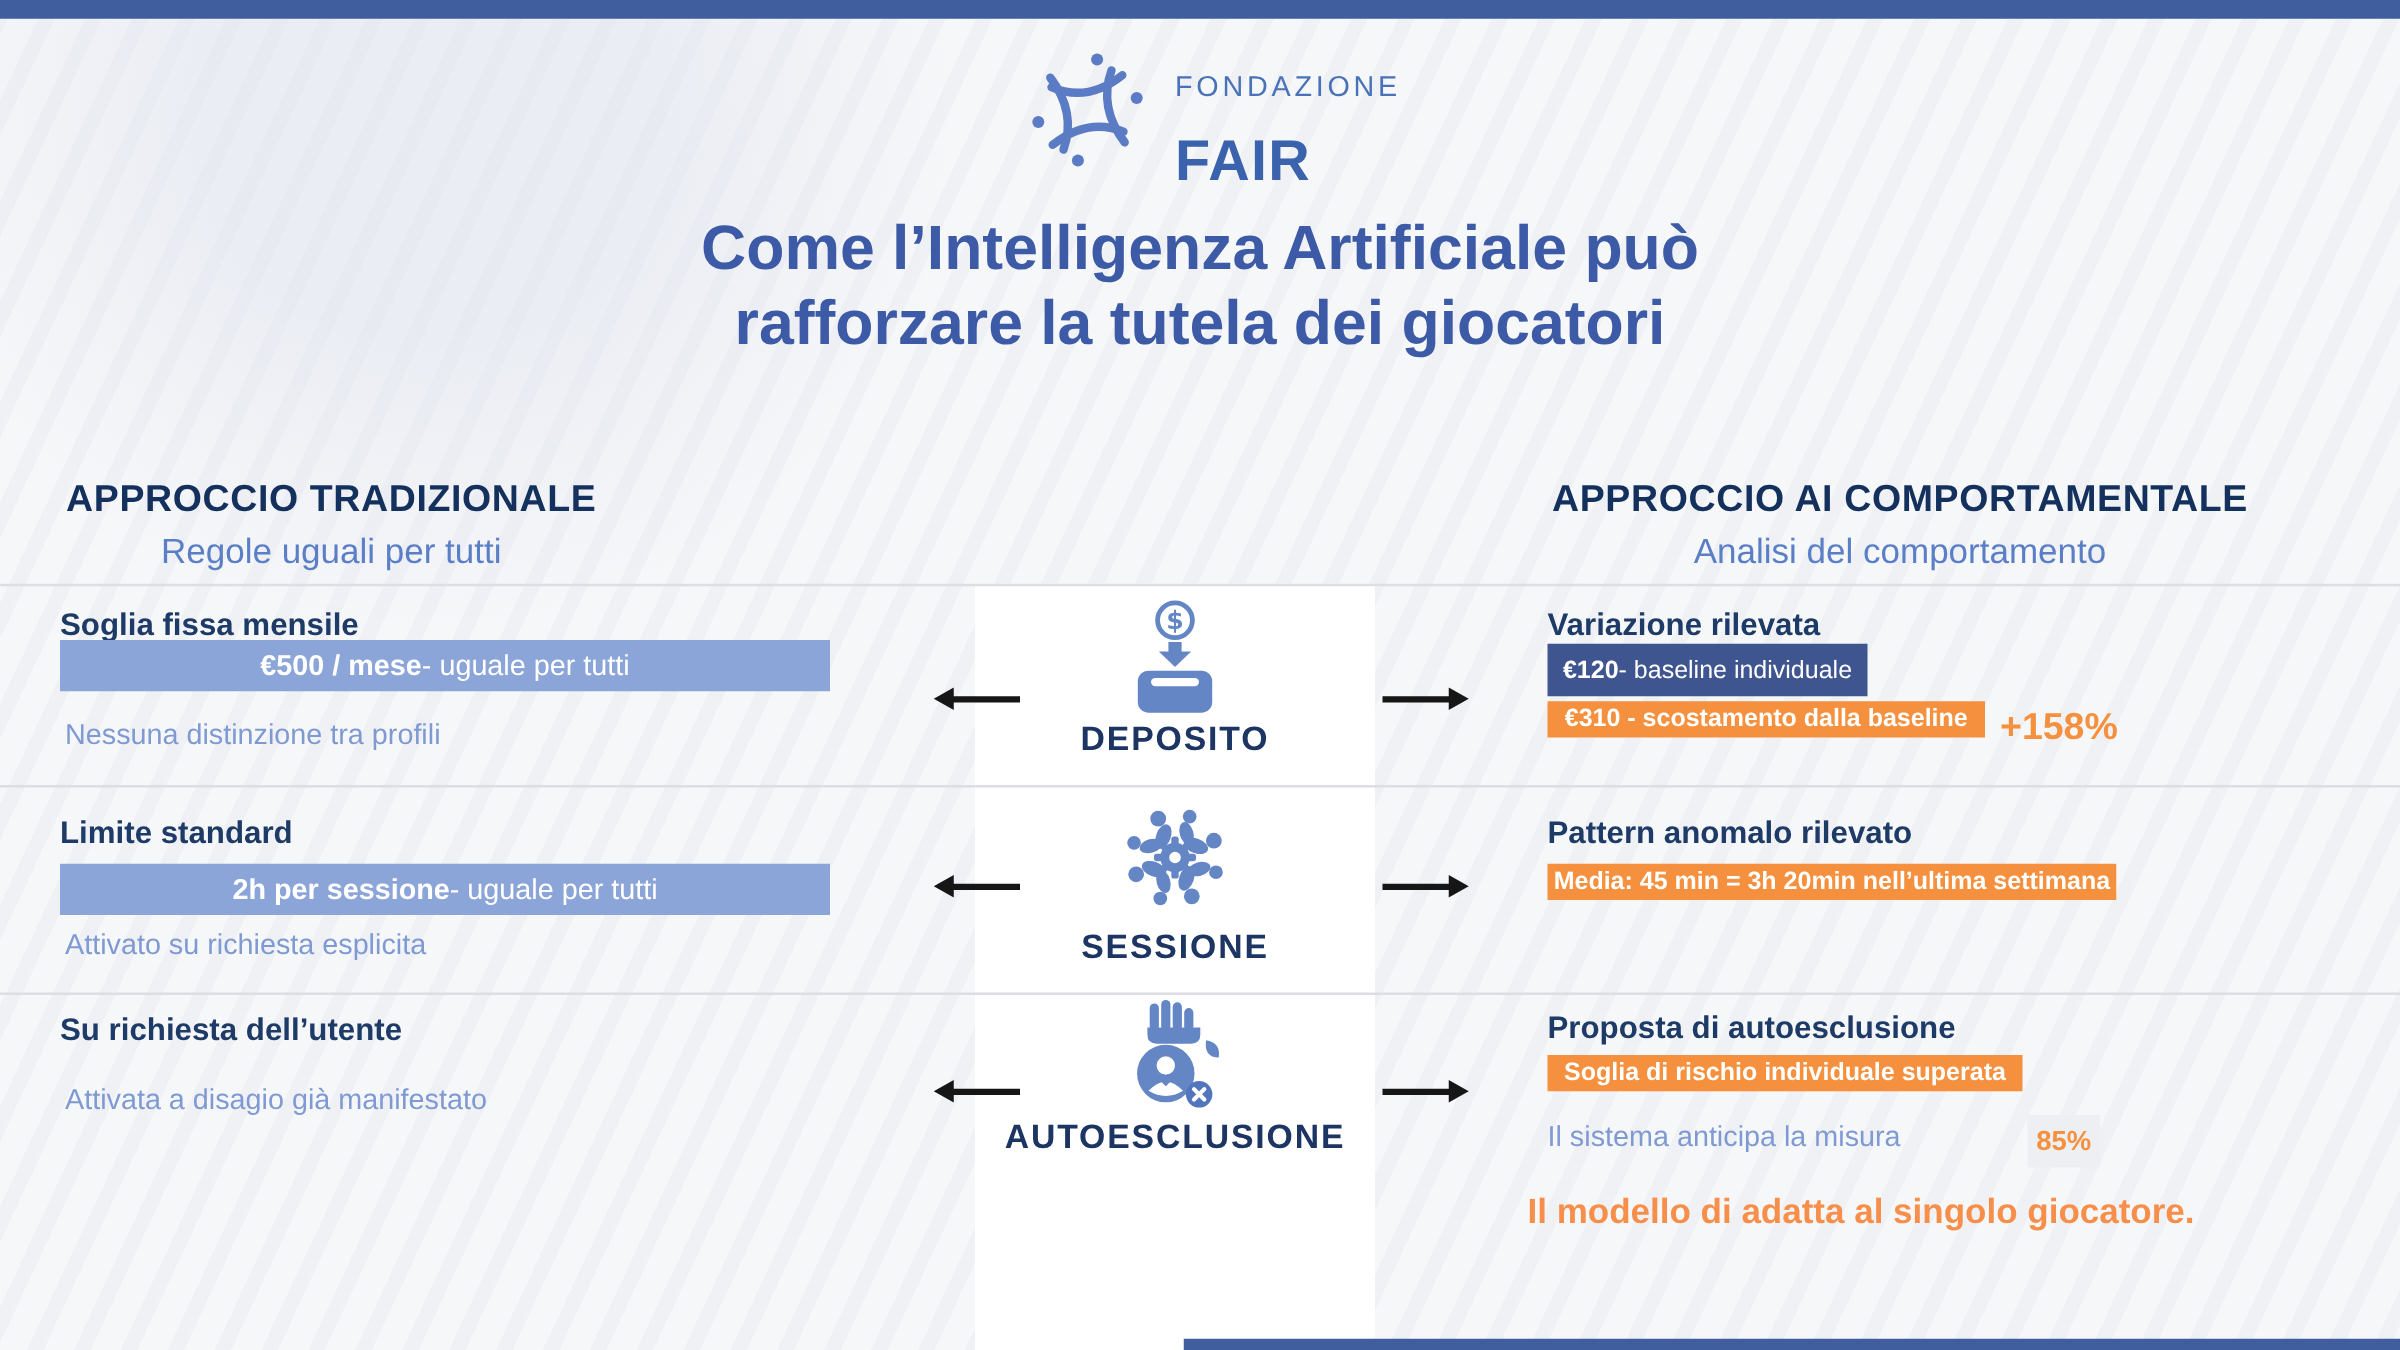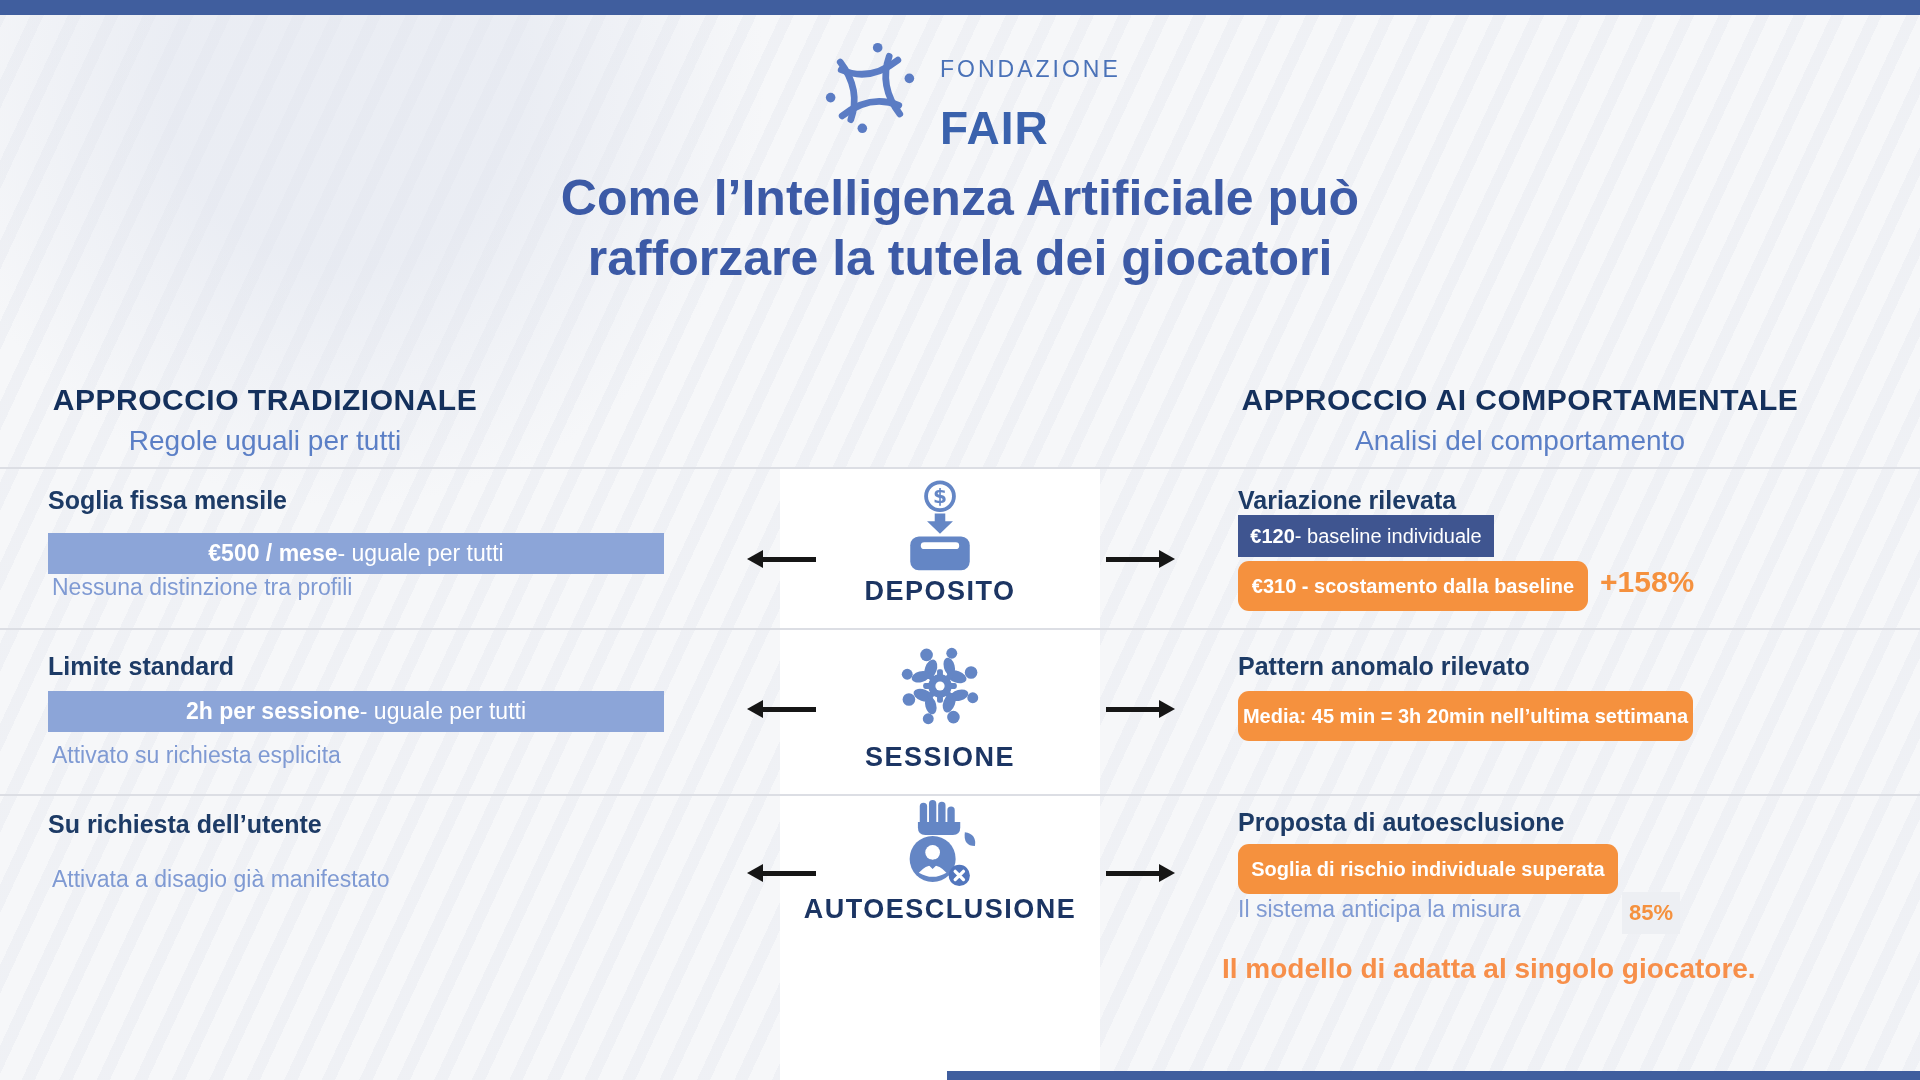--- a/index.html
+++ b/index.html
@@ -35,21 +35,21 @@
   .col-head .head { font-size:30px; font-weight:800; letter-spacing:.5px; color:#14305c; }
   .col-head .sub { font-size:28px; font-weight:500; color:#5b7fc6; margin-top:8px; }
 
   .row-title { position:absolute; font-size:25px; font-weight:600; color:#1d3b66; }
   .note { position:absolute; font-size:23px; font-weight:500; color:#7f9ad3; }
 
   .pill { position:absolute; display:flex; align-items:center; justify-content:center;
           color:#ffffff; white-space:nowrap; }
   .pill.periwinkle { background:#8ca5d8; height:41px; font-size:23px; }
   .pill.navy { background:#3f5590; height:42px; font-size:20px; }
-  .pill.orange { background:#f5913e; height:50px; font-size:20px; font-weight:700;border-radius:11px; }
+  .pill.orange { background:#f5913e; height:29px; font-size:20px; font-weight:700; }
   .pill .strong { font-weight:700; }
   .pill .rest { font-weight:400; }
 
   .delta { position:absolute; height:42px; display:flex; align-items:center;
            font-size:30px; font-weight:800; color:#f5913e; }
   .chip { position:absolute; height:42px; display:flex; align-items:center; justify-content:center;
           background:#edeff3; color:#f5913e; font-size:22px; font-weight:800;margin-top:48px; }
 
   .center-label { position:absolute; left:780px; width:320px; text-align:center;
                   font-size:27px; font-weight:800; letter-spacing:1.5px; color:#1c3563; }
@@ -102,21 +102,21 @@
   <div class="col-head left">
     <div class="head">APPROCCIO TRADIZIONALE</div>
     <div class="sub">Regole uguali per tutti</div>
   </div>
   <div class="col-head right">
     <div class="head">APPROCCIO AI COMPORTAMENTALE</div>
     <div class="sub">Analisi del comportamento</div>
   </div>
 
   <div class="row-title" style="left:48px; top:486px">Soglia fissa mensile</div>
-  <div class="pill periwinkle" style="left:48px; top:533px; width:616px">
+  <div class="pill periwinkle" style="left:48px; top:512px; width:616px">
     <span class="strong">€500 / mese</span>
       <span class="rest"> - uguale per tutti</span>
   </div>
   <div class="note" style="left:52px; top:574px">Nessuna distinzione tra profili</div>
 
   <svg class="center-icon" style="left:892px; top:478px; width:96px; height:96px" viewBox="0 0 100 100">
     <circle cx="50" cy="19" r="14.5" fill="none" stroke="#6486c5" stroke-width="4"></circle>
     <text x="50" y="26.5" text-anchor="middle" font-size="21" font-weight="bold" fill="#6486c5" font-family="DejaVu Sans, sans-serif">$</text>
     <path d="M44.5 37 h11 v8 h8 l-13.5 13 -13.5 -13 h8 z" fill="#6486c5"></path>
     <rect x="19" y="61" width="62" height="35" rx="9" fill="#6486c5"></rect>

